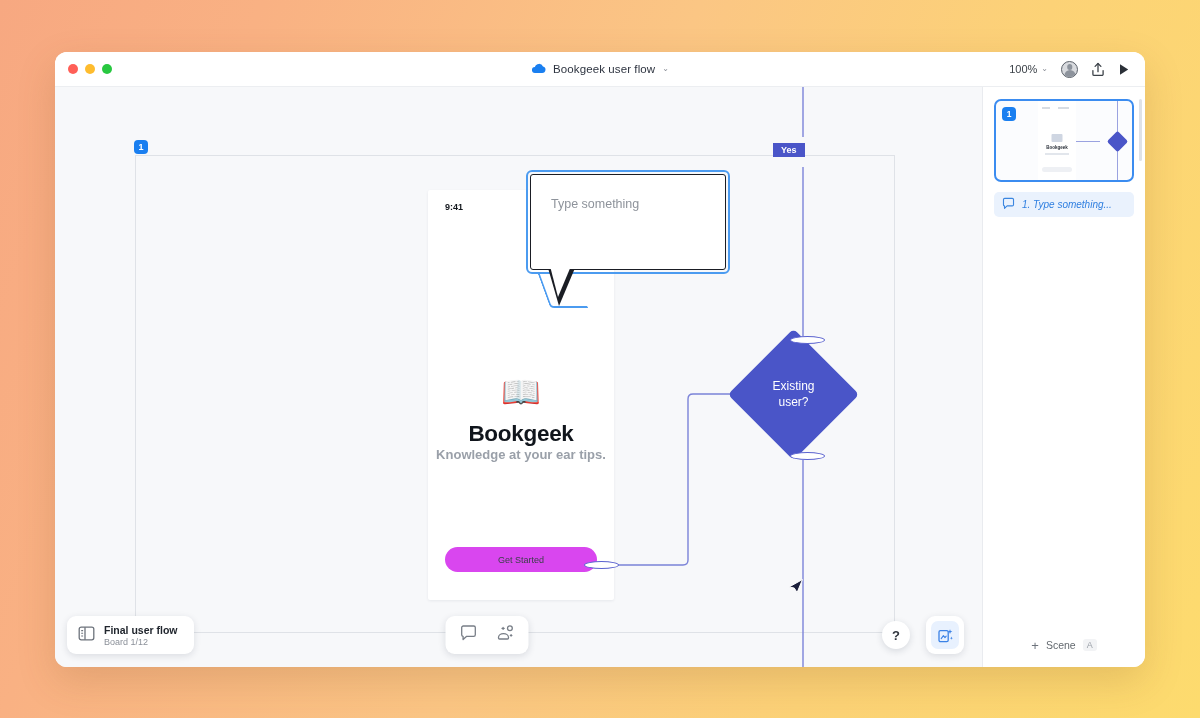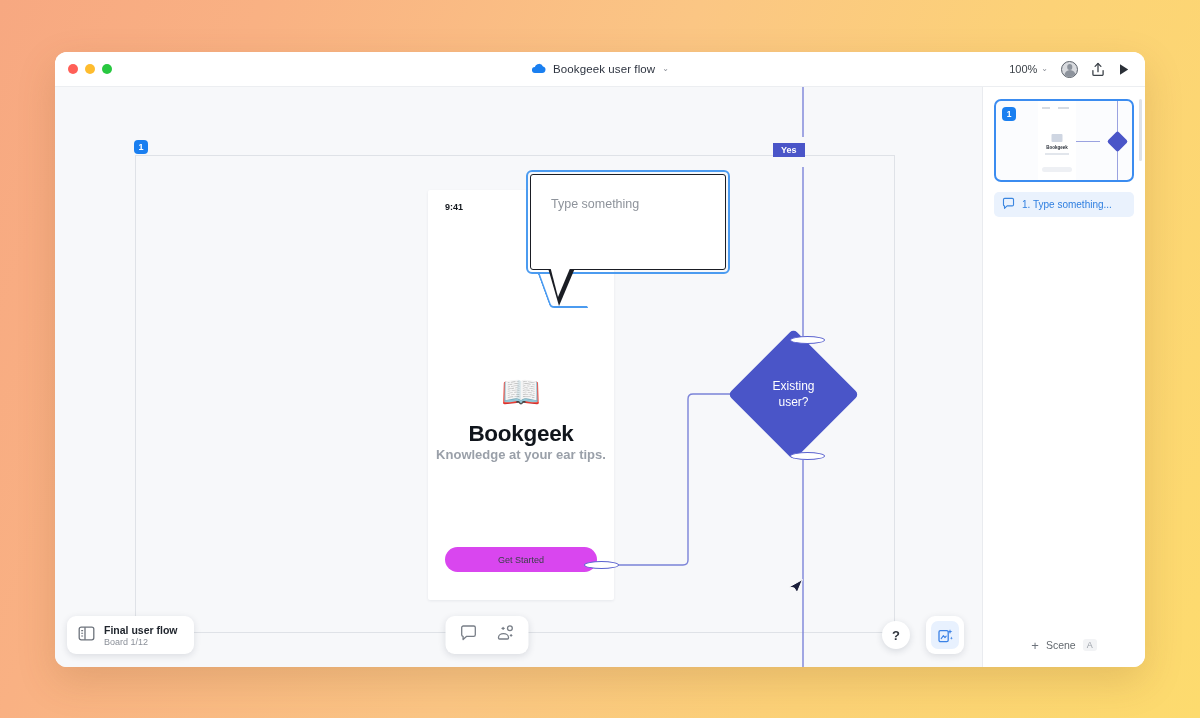--- a/index.html
+++ b/index.html
@@ -515,20 +515,21 @@
     border-radius: 5px;
     background: #eaf2fd;
     display: flex;
     align-items: center;
     gap: 7px;
     padding: 0 8px;
   }
   .comment-text {
     font-size: 10px;
     color: #2f7fe0;
+    font-style: italic;
   }
 
   #sidebar-scroll {
     position: absolute;
     right: 3px;
     top: 12px;
     width: 3.5px;
     height: 62px;
     border-radius: 2px;
     background: #dfe2e7;

